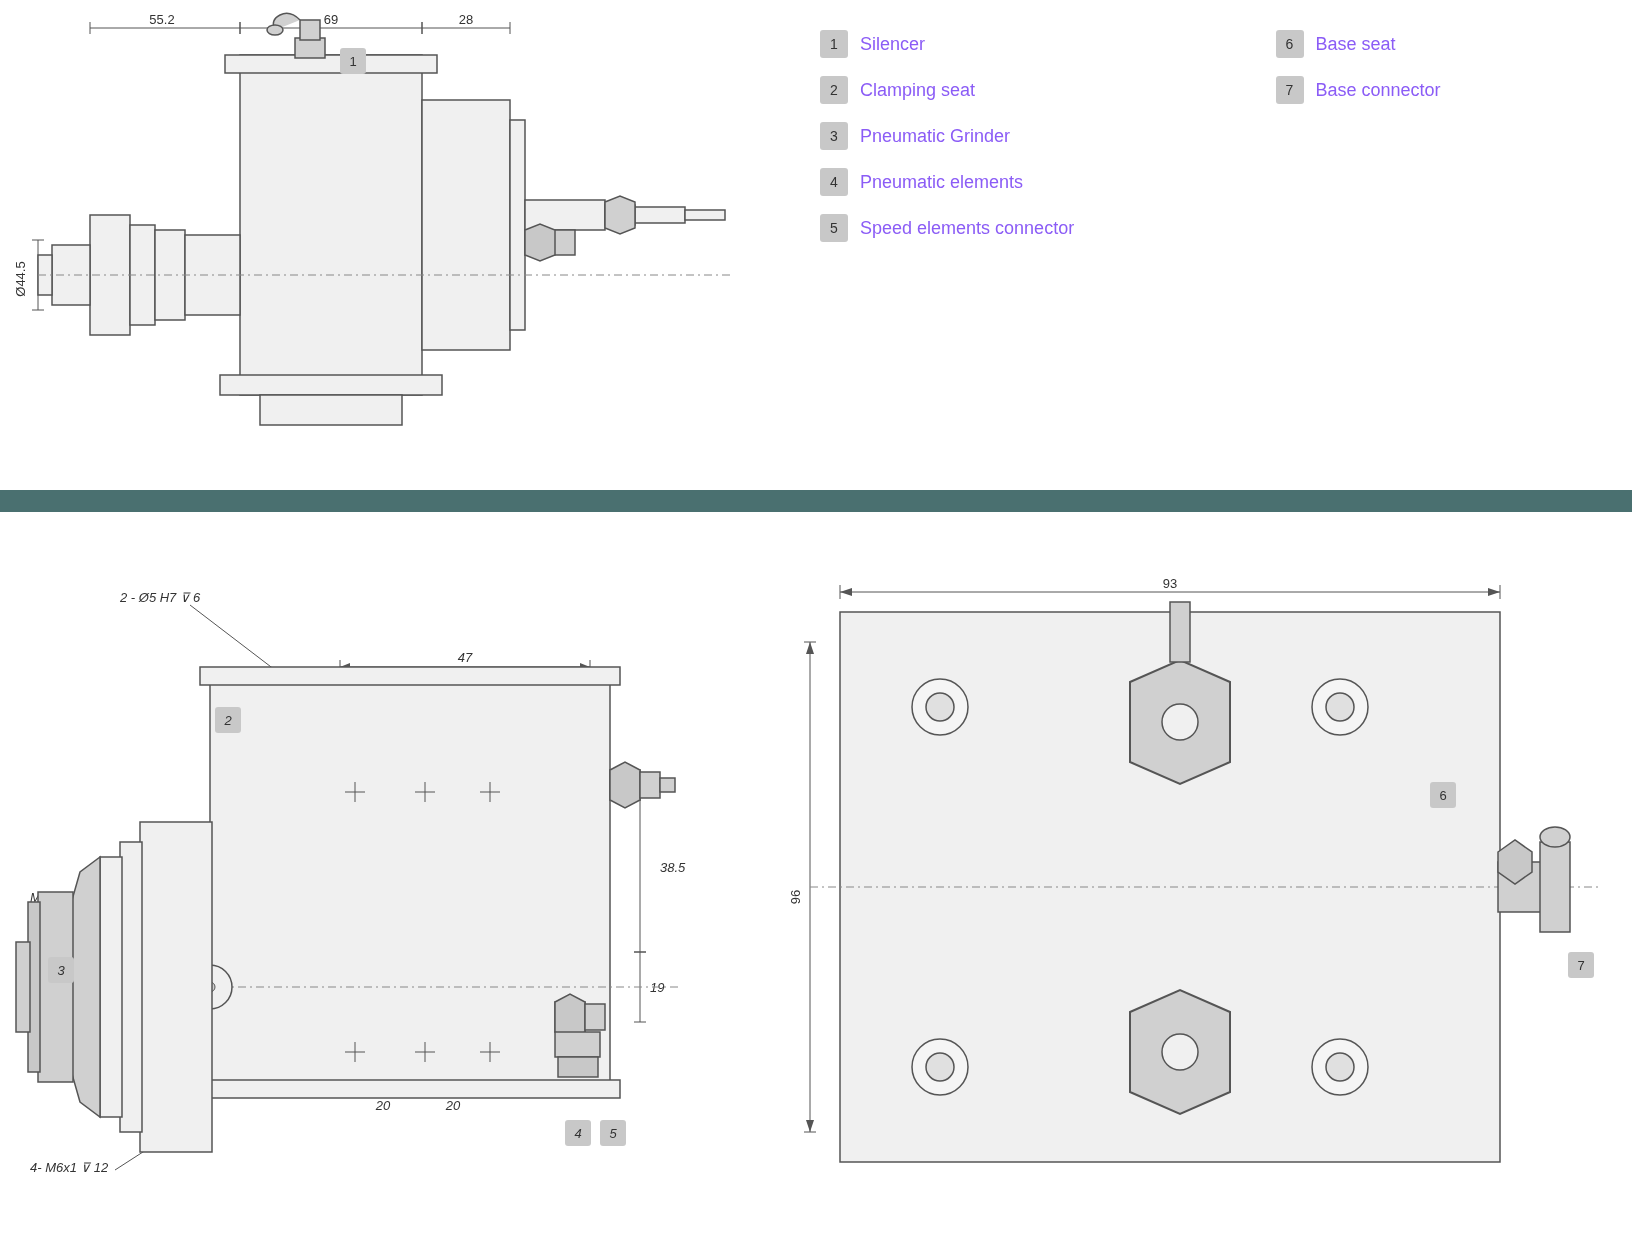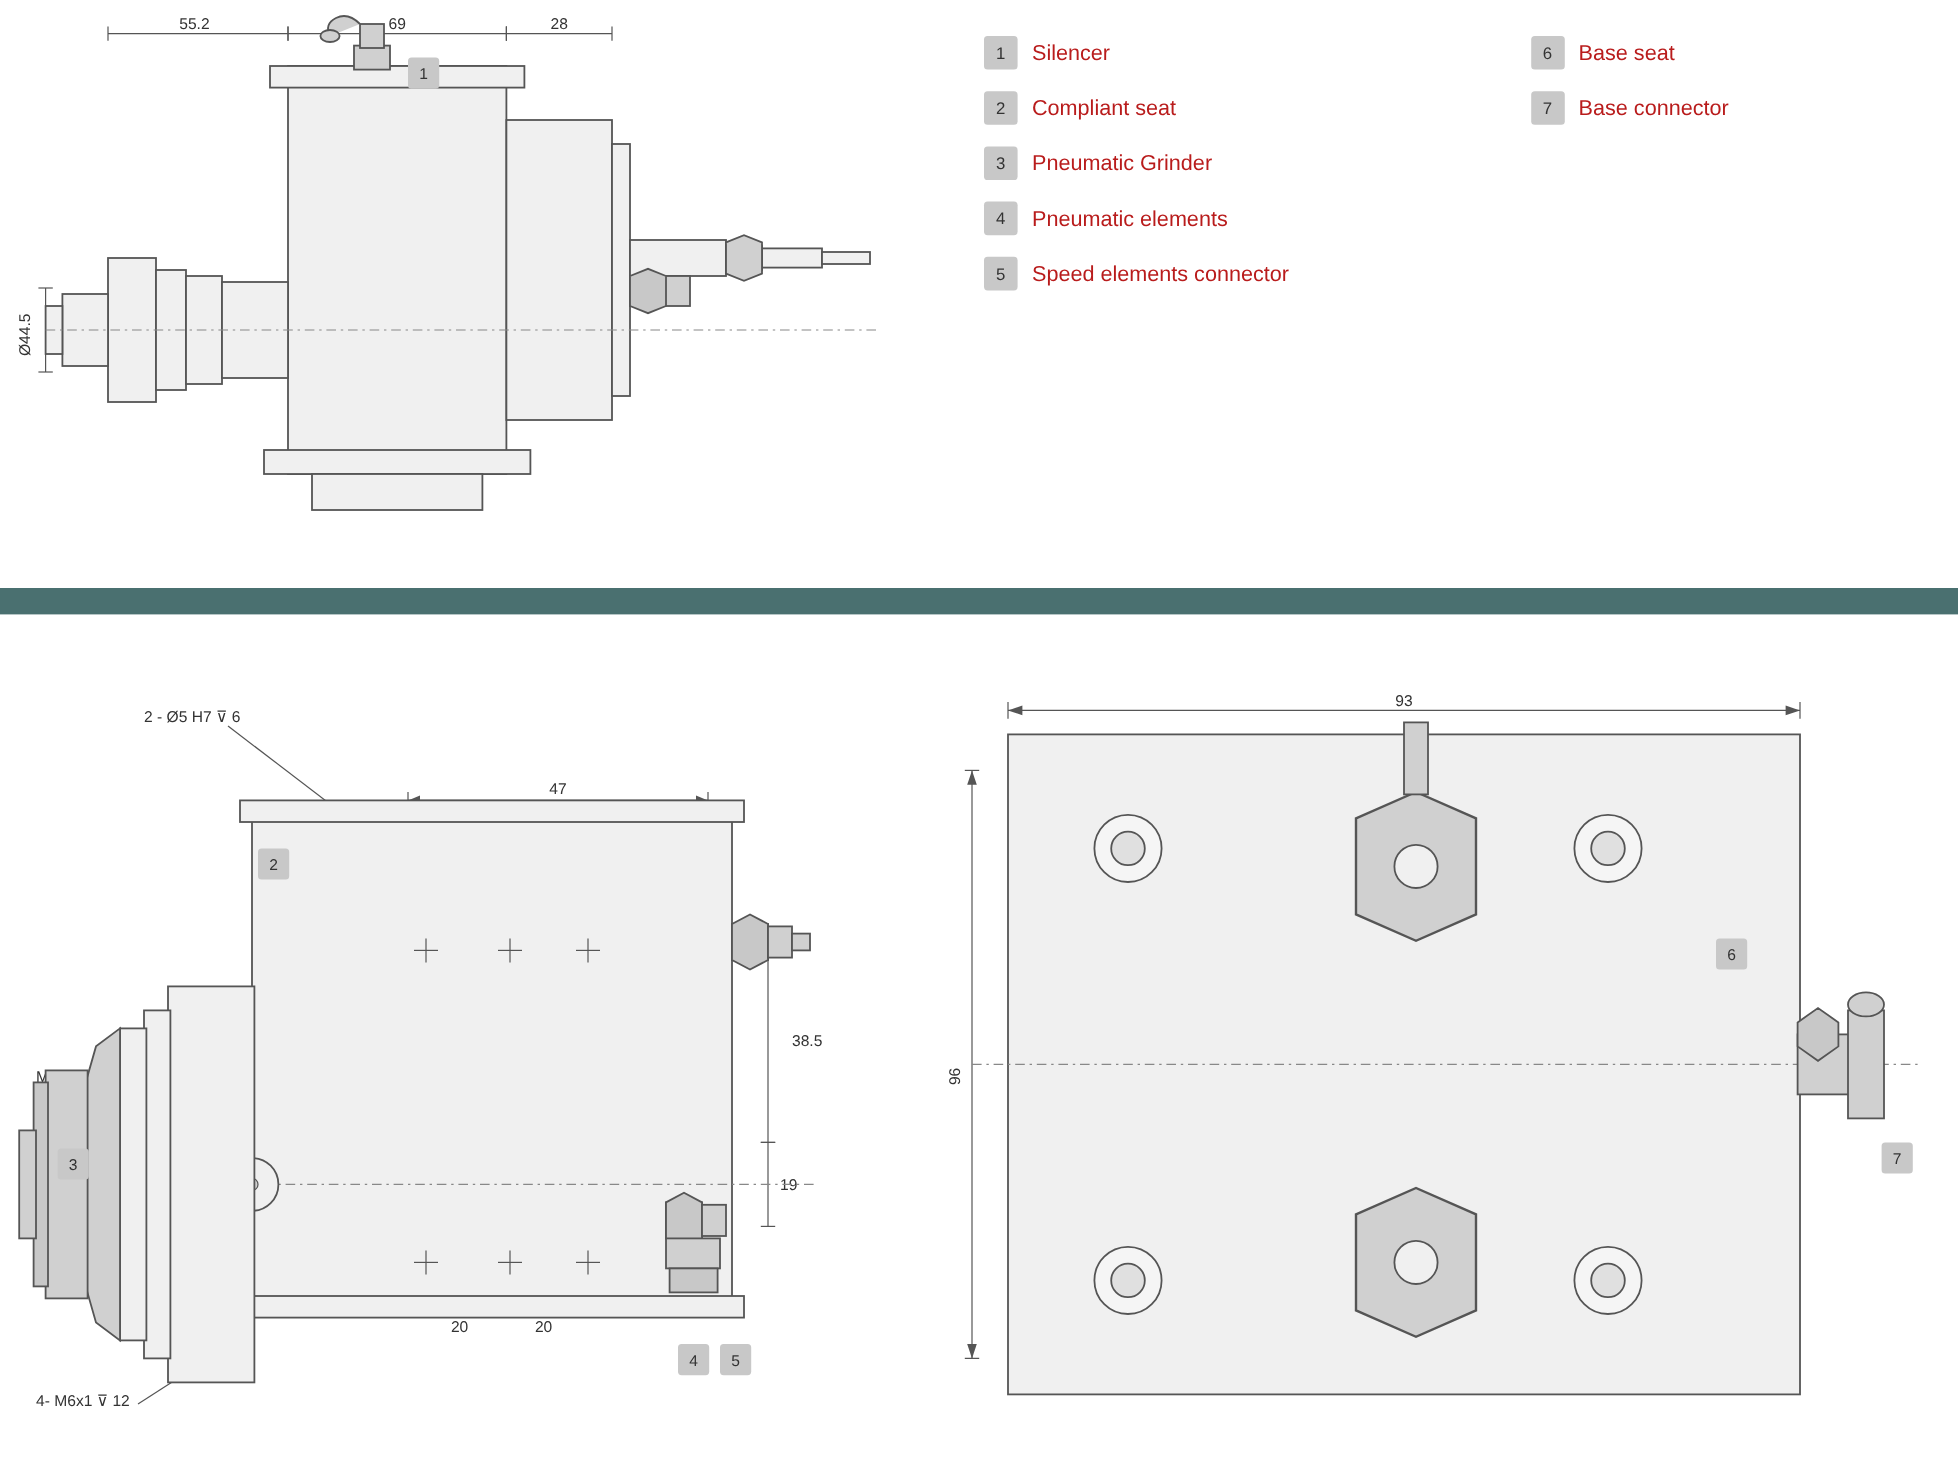--- a/index.html
+++ b/index.html
@@ -53,21 +53,21 @@
       align-items: center;
       justify-content: center;
       font-size: 14px;
       font-weight: 500;
       color: #333;
       flex-shrink: 0;
     }
 
     .legend-text {
       font-size: 18px;
-      color: #b91c1c;
+      color: #8b5cf6;
       white-space: nowrap;
     }
 
     
     .divider {
       width: 100%;
       height: 22px;
       background: #4a7070;
     }
 
@@ -77,20 +77,21 @@
       height: 724px;
       position: relative;
       display: flex;
     }
 
     .diagram-bottom-left {
       width: 780px;
       height: 668px;
       position: relative;
       flex-shrink: 0;
+      font-style: italic;
     }
 
     .diagram-bottom-right {
       flex: 1;
       height: 592px;
       position: relative;
     }
 
     
     svg {
@@ -204,21 +205,21 @@
     </div>
     <div style="width:40px"></div>
     <div class="legend-item">
       <div class="legend-number">6</div>
       <span class="legend-text">Base seat</span>
     </div>
     <div></div>
 
     <div class="legend-item">
       <div class="legend-number">2</div>
-      <span class="legend-text">Compliant seat</span>
+      <span class="legend-text">Clamping seat</span>
     </div>
     <div style="width:40px"></div>
     <div class="legend-item">
       <div class="legend-number">7</div>
       <span class="legend-text">Base connector</span>
     </div>
     <div></div>
 
     <div class="legend-item">
       <div class="legend-number">3</div>

